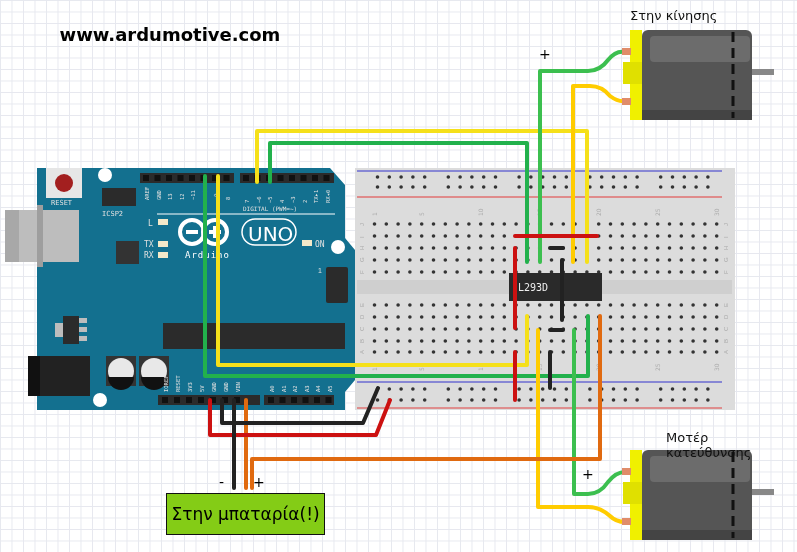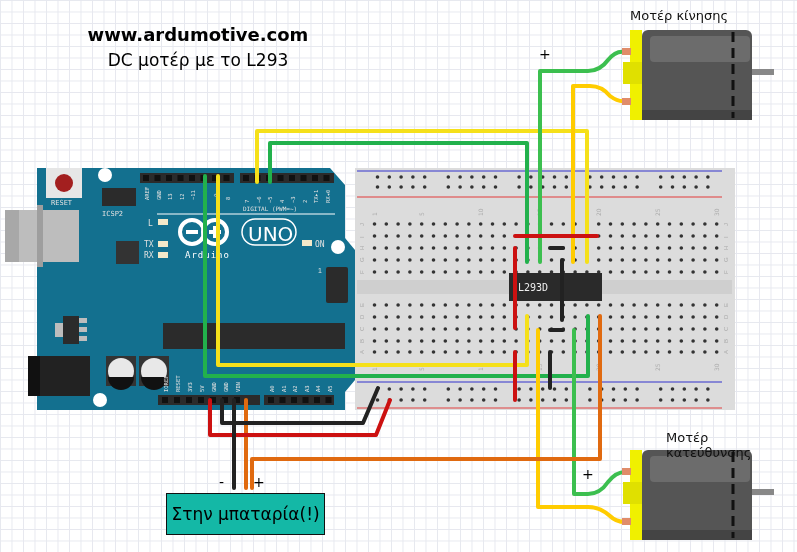--- a/index.html
+++ b/index.html
@@ -3,35 +3,34 @@
 <meta charset="utf-8">
 <style>
   html,body{margin:0;padding:0;}
   body{width:797px;height:552px;overflow:hidden;position:relative;
     background-color:#fff;
     background-image:
       linear-gradient(#e6e8ef 1px, transparent 1px),
       linear-gradient(90deg, #e6e8ef 1px, transparent 1px);
     background-size:11.5px 11.5px;
     font-family:"Liberation Sans",sans-serif;}
-  .title{position:absolute;left:0;top:22px;width:340px;text-align:center;color:#000;margin-left:28px;}
+  .title{position:absolute;left:0;top:22px;width:340px;text-align:center;color:#000;}
   .title .site{font-weight:bold;font-size:18px;line-height:26px;font-family:"DejaVu Sans",sans-serif;}
   .title .sub{font-size:17px;line-height:24px;font-family:"DejaVu Sans",sans-serif;}
   .mlabel{position:absolute;font-size:13px;color:#111;font-family:"DejaVu Sans",sans-serif;}
-  .batt{position:absolute;left:166px;top:493px;width:157px;height:40px;border:1.5px solid #111;background:#14b8a6;
+  .batt{position:absolute;left:166px;top:493px;width:157px;height:40px;border:1.5px solid #111;background:#84cc16;
     font-size:17px;font-family:"DejaVu Sans",sans-serif;display:flex;align-items:center;justify-content:center;}
   .sign{position:absolute;font-size:14px;font-family:"DejaVu Sans",sans-serif;}
   svg{position:absolute;left:0;top:0;}
 </style>
 </head>
 <body>
 
 <div class="title">
   <div class="site">www.ardumotive.com</div>
-  <div class="sub">DC μοτέρ με το L293</div>
 </div>
 
 <svg width="797" height="552" viewBox="0 0 797 552">
 
   <g>
     <path d="M37 168 L330 168 L345 185 L345 238 L355 250 L355 380 L345 392 L345 410 L37 410 Z" fill="#13708f"></path>
 
     <rect x="5" y="210" width="74" height="52" fill="#bdbdbd"></rect>
     <rect x="5" y="210" width="14" height="52" fill="#a8a8a8"></rect>
     <rect x="37" y="205" width="6" height="62" fill="#9e9e9e"></rect>
@@ -663,19 +662,19 @@
     <rect x="22" y="0" width="110" height="90" rx="6" fill="#555"></rect>
     <rect x="30" y="6" width="100" height="26" rx="4" fill="#6c6c6c"></rect>
     <rect x="22" y="80" width="110" height="10" fill="#444"></rect>
     <line x1="113" y1="2" x2="113" y2="88" stroke="#111" stroke-width="3" stroke-dasharray="10 6"></line>
     <rect x="132" y="39" width="22" height="6" fill="#888"></rect>
     <rect x="2" y="18" width="9" height="7" fill="#e08c6a"></rect>
     <rect x="2" y="68" width="9" height="7" fill="#e08c6a"></rect>
   </g>
 </svg>
 
-<div class="mlabel" style="left:630px;top:8px;">Μοτέρ κίνησης</div>
+<div class="mlabel" style="left:630px;top:8px;">Στην κίνησης</div>
 <div class="mlabel" style="left:666px;top:430px;">Μοτέρ κατεύθυνσης</div>
 <div class="sign" style="left:539px;top:46px;">+</div>
 <div class="sign" style="left:582px;top:466px;">+</div>
 <div class="sign" style="left:219px;top:474px;">-</div>
 <div class="sign" style="left:253px;top:474px;">+</div>
 <div class="batt">Στην μπαταρία(!)</div>
 
 </body></html>

